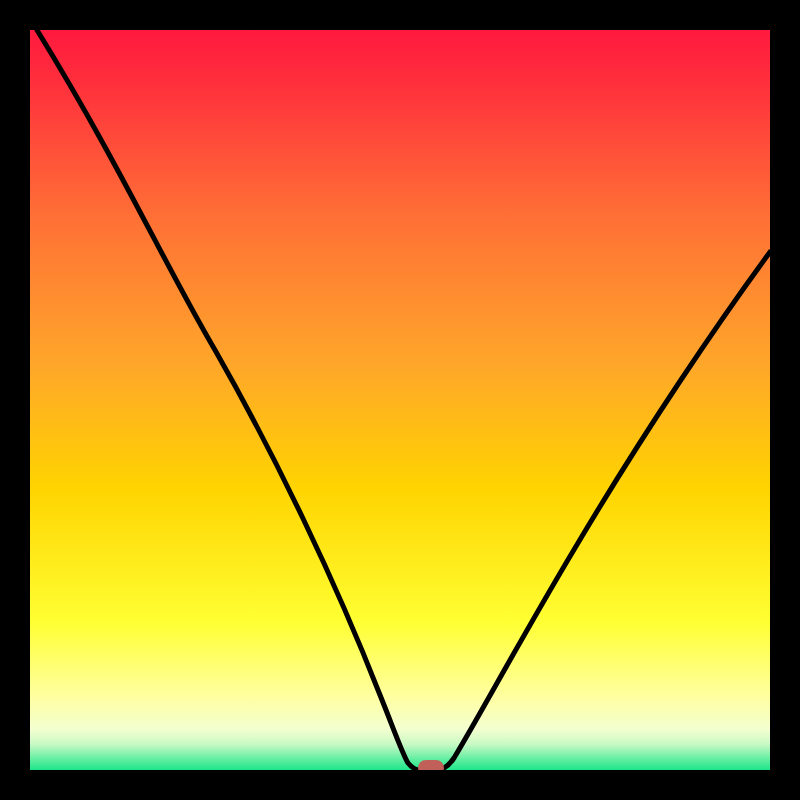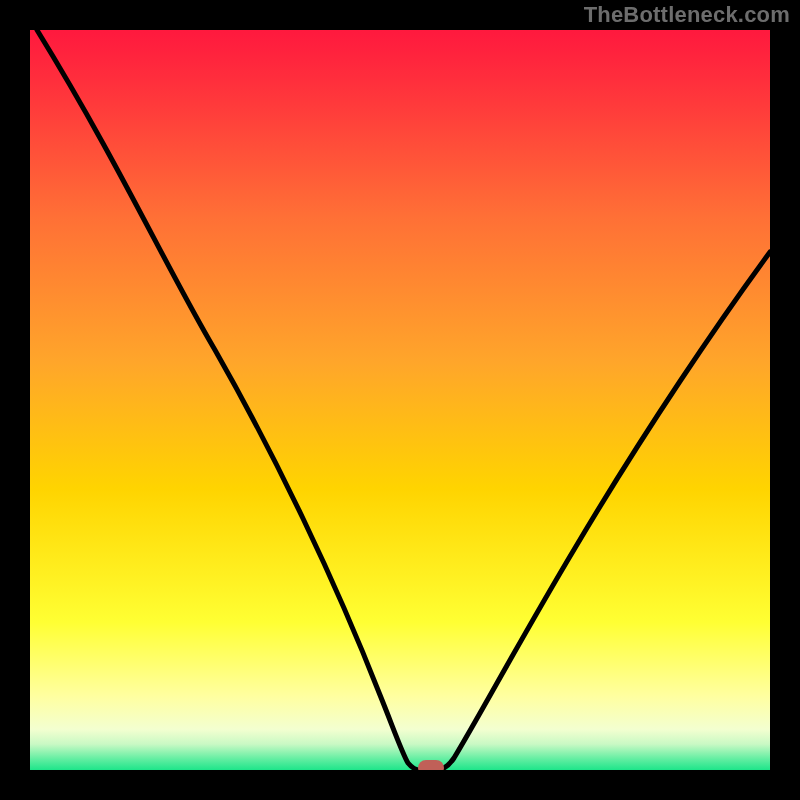--- a/index.html
+++ b/index.html
@@ -66,15 +66,14 @@
            C 645 430, 720 320, 770 252" fill="none" stroke="#000" stroke-width="5" stroke-linecap="round" stroke-linejoin="round"></path>
 
   <rect x="418" y="760" width="26" height="16" rx="8" ry="8" fill="#c06058"></rect>
 
   <rect x="0" y="0" width="800" height="30" fill="#000"></rect>
   <rect x="0" y="770" width="800" height="30" fill="#000"></rect>
   <rect x="0" y="0" width="30" height="800" fill="#000"></rect>
   <rect x="770" y="0" width="30" height="800" fill="#000"></rect>
 </svg>
 
-<div class="attribution">TheBottleneck.com</div>
 
 </div>
 
 </body></html>

